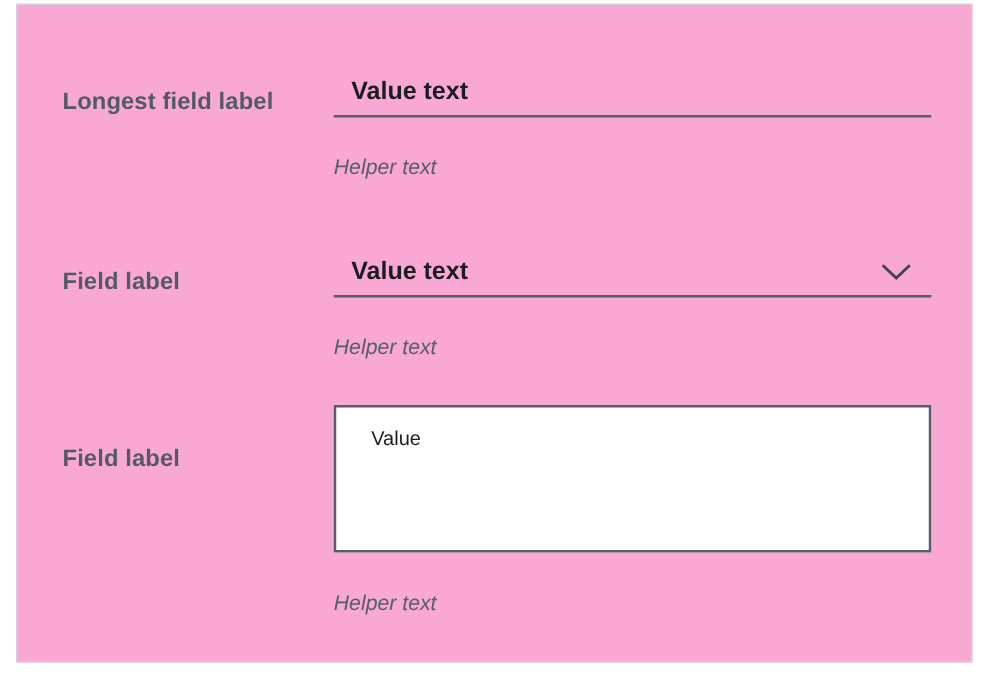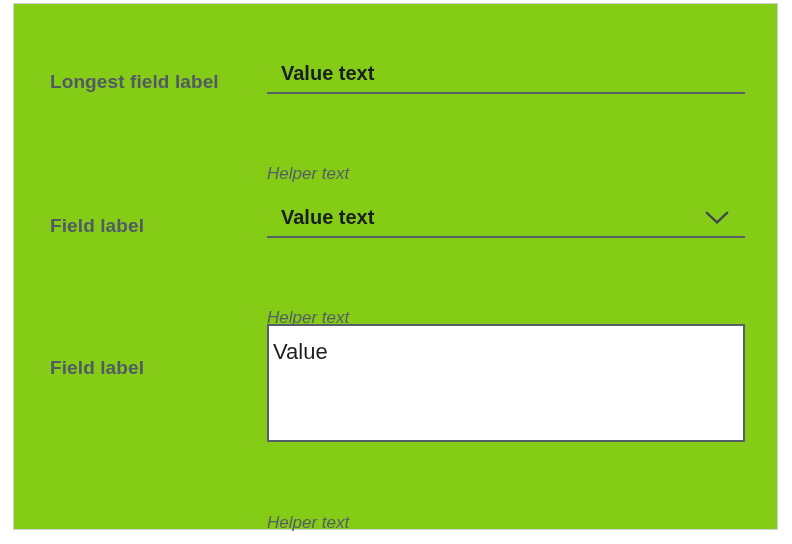--- a/index.html
+++ b/index.html
@@ -16,21 +16,21 @@
   }
 
   .page-frame {
     position: absolute;
     left: 13px;
     top: 3px;
     width: 765px;
     height: 527px;
     box-sizing: border-box;
     border: 1px solid #ced3d8;
-    background: #84cc16;
+    background: #f9a8d4;
   }
 
   .form {
     position: absolute;
     left: 0;
     top: 0;
     width: 100%;
     height: 100%;
   }
 
@@ -107,38 +107,37 @@
   .textarea-box {
     position: relative;
     height: 118px;
     border: 2px solid #565e67;
     box-sizing: border-box;
     background: #ffffff;
   }
 
   .textarea-value {
     position: absolute;
-    left: 4px;
+    left: 28px;
     top: 14px;
-    font-size: 22px;
+    font-size: 16px;
     color: #1a1d21;
     line-height: 24px;
     white-space: nowrap;
   }
 
   
   .helper-text {
     position: absolute;
     left: 253px;
     font-size: 17px;
     font-style: italic;
     color: #565e67;
     line-height: 22px;
     white-space: nowrap;
-    margin-top: 40px;
   }
 
   .row-1 .helper-text { top: 75px; }
   .row-2 .helper-text { top: 75px; }
   .row-3 .helper-text { top: 148px; }
 </style>
 </head>
 <body>
 
 <div class="page-frame">

